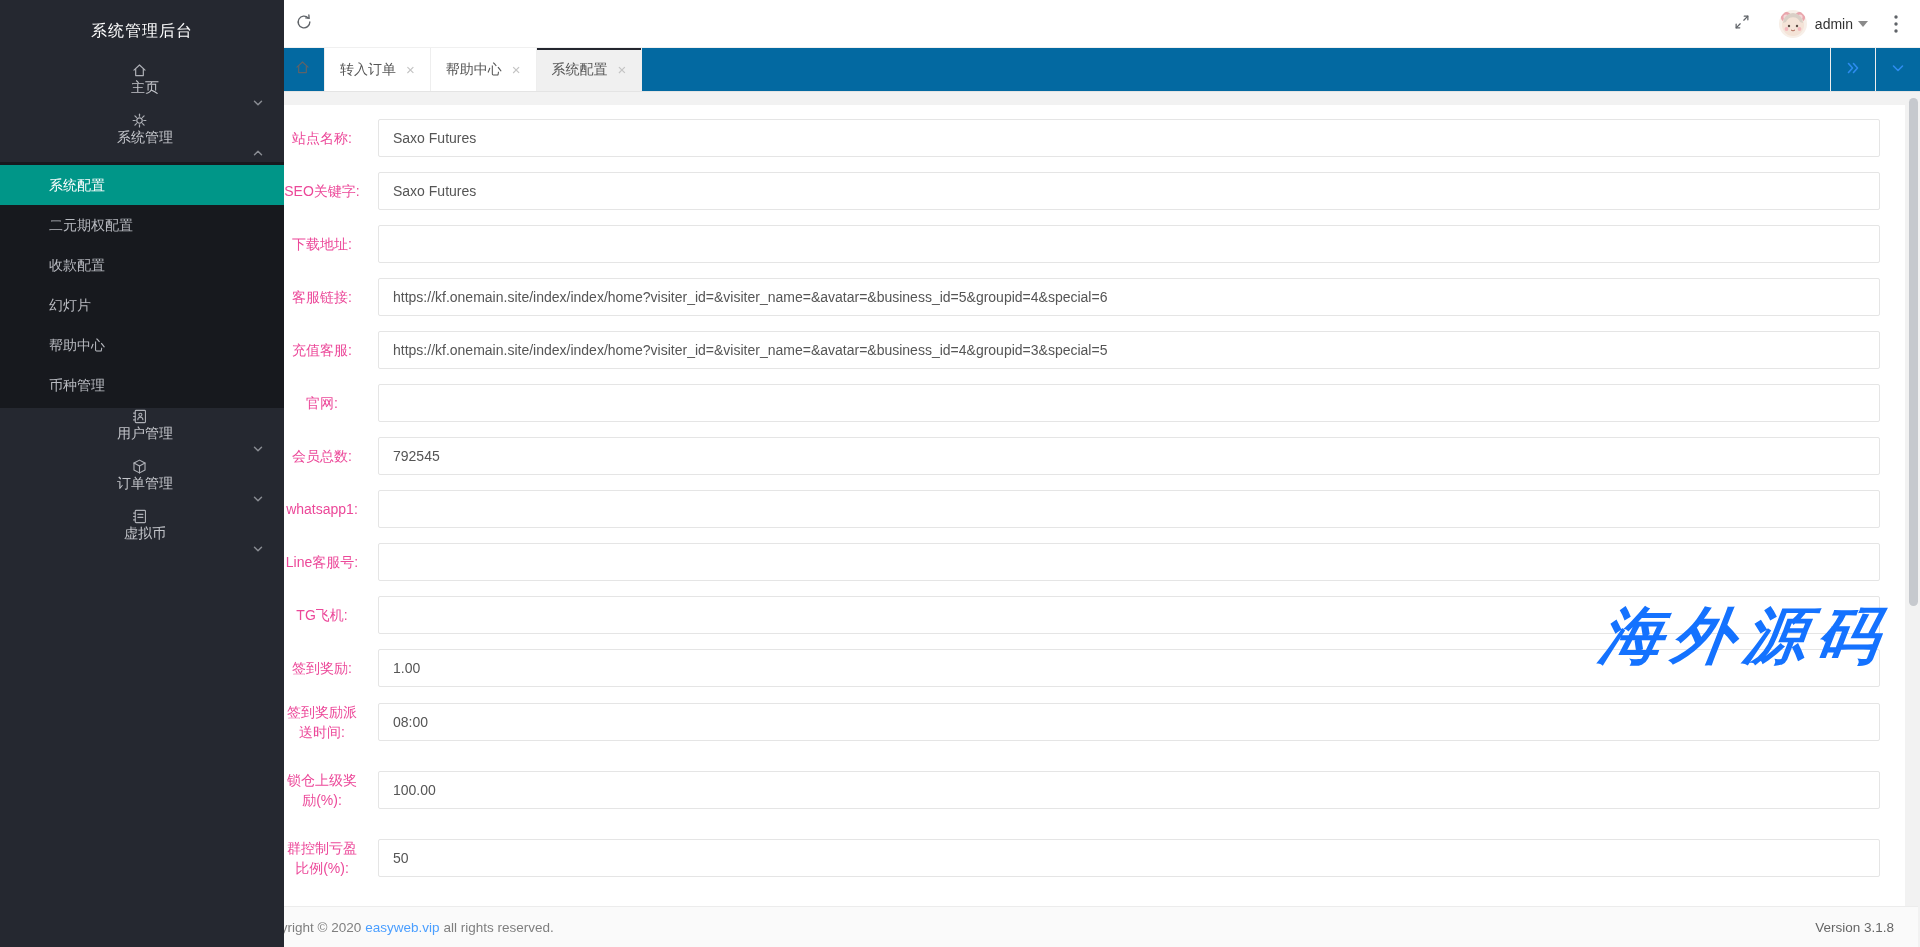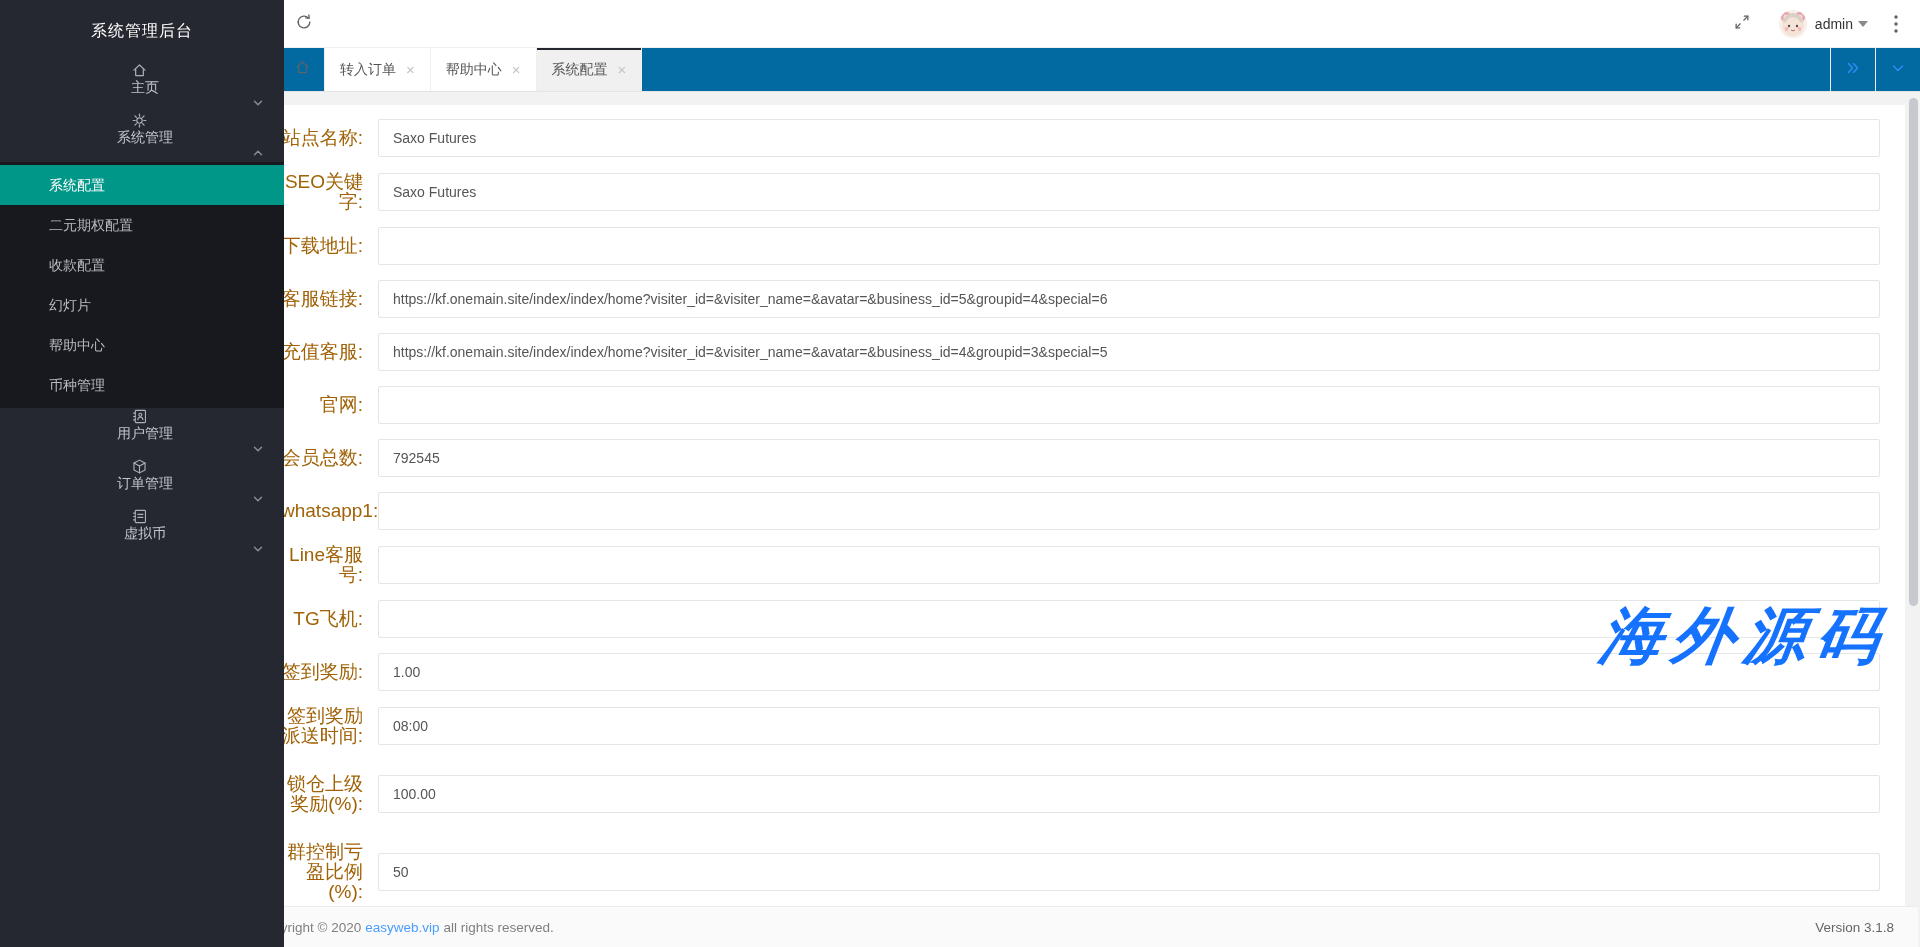--- a/index.html
+++ b/index.html
@@ -39,21 +39,21 @@
   .tab.active { background:#f0f0f0; }
   .tab.active::before { content:""; position:absolute; left:0; top:0; right:0; height:2px; background:#23262e; }
   .tab-close { margin-left:10px; color:#c3c3c3; font-size:15px; line-height:1; cursor:pointer; }
   .tabbar-right { margin-left:auto; display:flex; }
   .tabbar-right .tab-nav-btn { border-right:none; border-left:1px solid #eee; }
 
   
   .content { position:absolute; left:235px; top:92px; right:0; bottom:41px; background:#f2f2f2; overflow:hidden; }
   .card { margin:13px 15px 0 19px; background:#fff; min-height:980px; padding:14px 25px 20px 27px; }
   .form-row { display:flex; align-items:center; margin-bottom:15px; }
-  .field-label { width:82px; flex:0 0 82px; text-align:right; margin-right:15px; font-size:19px; color:#a16207; line-height:20px; }
+  .field-label { width:82px; flex:0 0 82px; text-align:center; margin-right:15px; font-size:14px; color:#ec4899; line-height:20px; }
   .field-input { flex:1; height:38px; border:1px solid #e5e5e5; border-radius:2px; padding:3px 14px; font-size:14px; color:#555; background:#fff; outline:none; }
   .settings-form .form-row:nth-child(12),
   .settings-form .form-row:nth-child(13) { margin-bottom:28px; }
 
   
   .footer { position:absolute; left:235px; bottom:0; right:2px; height:41px; background:#fafafa; border-top:1px solid #ececec; display:flex; align-items:center; padding:0 24px; font-size:13.5px; color:#7f7f7f; z-index:6; }
   .footer a.site-link { color:var(--linkblue,#4a9eff); text-decoration:none; margin:0 4px; cursor:pointer; }
   .footer .version { margin-left:auto; color:#666; }
 
   

